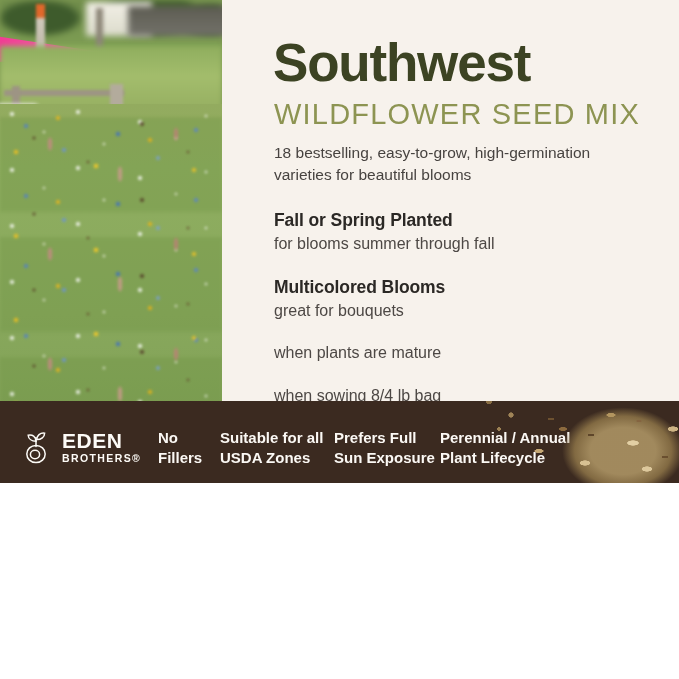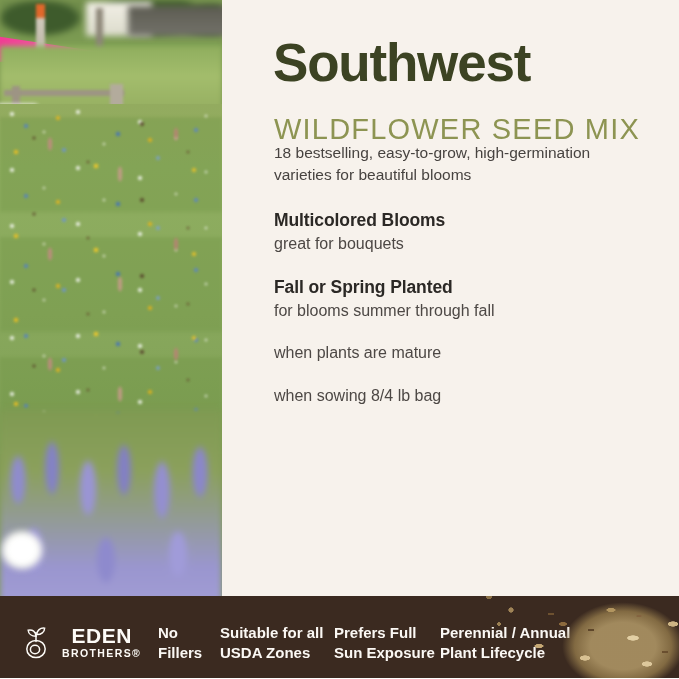--- a/index.html
+++ b/index.html
@@ -1,20 +1,20 @@
 <!DOCTYPE html>
 <html><head>
 <meta charset="utf-8">
 <style>
   html,body{margin:0;padding:0;background:#ffffff;}
   body{font-family:"Liberation Sans",sans-serif;}
 
   .card{
     position:relative;
-    width:679px;height:678px;
+    width:679px;height:483px;
     background:#c4b5fd;
     overflow:hidden;
   }
 
   
   .photo{
     position:absolute;left:0;top:0;width:222px;height:612px;
     overflow:hidden;
     background:#7d9a52;
   }
@@ -175,21 +175,21 @@
   .content{
     position:absolute;left:222px;top:0;right:0;bottom:0;
     background:#f7f2ec;
   }
   .title{
     position:absolute;left:51px;top:36px;
     font-size:53px;font-weight:700;letter-spacing:-1.2px;
     color:#3c4323;line-height:1;
   }
   .subtitle{
-    position:absolute;left:52px;top:115px;
+    position:absolute;left:52px;top:100px;
     font-size:29px;font-weight:400;letter-spacing:1.2px;
     color:#8d9452;line-height:1;
   }
   .desc{
     position:absolute;left:52px;top:142px;width:370px;
     font-size:15.5px;font-weight:400;color:#474340;
     line-height:1.45;
   }
 
   .features{position:absolute;left:52px;top:210px;width:380px;}
@@ -215,21 +215,21 @@
     clip-path:polygon(
       0% 64%, 2% 50%, 4% 70%, 6% 52%, 9% 74%, 11% 56%, 14% 72%, 16% 48%,
       19% 66%, 21% 52%, 24% 70%, 27% 54%, 29% 76%, 32% 58%, 35% 72%, 38% 56%,
       41% 74%, 44% 60%, 47% 78%, 50% 62%, 53% 80%, 56% 64%, 59% 76%, 62% 58%,
       65% 72%, 68% 56%, 71% 70%, 74% 54%, 77% 68%, 80% 52%, 83% 66%, 86% 50%,
       89% 64%, 92% 48%, 95% 62%, 98% 46%, 100% 58%,
       100% 100%, 0% 100%);
   }
   .logo{
     position:absolute;left:22px;top:26px;width:126px;height:40px;
-    display:flex;align-items:center;gap:8px;text-align:center;
+    display:flex;align-items:center;gap:8px;
   }
   .logo-mark{width:32px;height:34px;flex:0 0 32px;}
   .logo-text{display:flex;flex-direction:column;line-height:1;}
   .logo-eden{
     font-size:21px;font-weight:700;color:#fdfbf7;letter-spacing:.5px;
   }
   .logo-bro{
     font-size:10.5px;font-weight:700;color:#fdfbf7;letter-spacing:1.4px;
     margin-top:2px;
   }
@@ -319,27 +319,27 @@
 
   <div class="content">
 
     <div class="title">Southwest</div>
     <div class="subtitle">WILDFLOWER SEED MIX</div>
     <div class="desc">18 bestselling, easy-to-grow, high-germination varieties for beautiful blooms</div>
 
     <div class="features">
 
       <div class="feature">
+        <div class="feat-title">Fall or Spring Planted</div>
+        <div class="feat-sub">for blooms summer through fall</div>
+      </div>
+
+      <div class="feature">
         <div class="feat-title">Multicolored Blooms</div>
         <div class="feat-sub">great for bouquets</div>
-      </div>
-
-      <div class="feature">
-        <div class="feat-title">Fall or Spring Planted</div>
-        <div class="feat-sub">for blooms summer through fall</div>
       </div>
 
       <div class="feature">
         <div class="feat-sub">when plants are mature</div>
       </div>
 
       <div class="feature">
       </div>
 
       <div class="feature">

